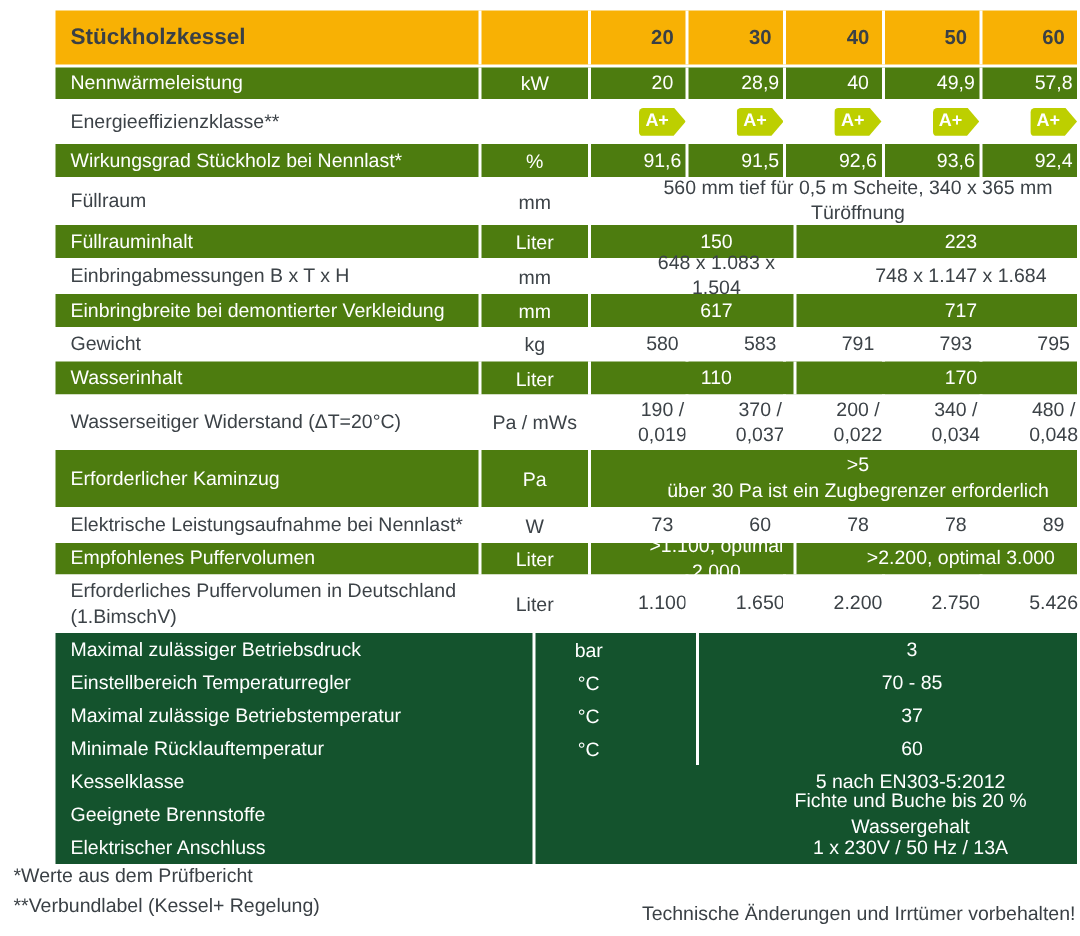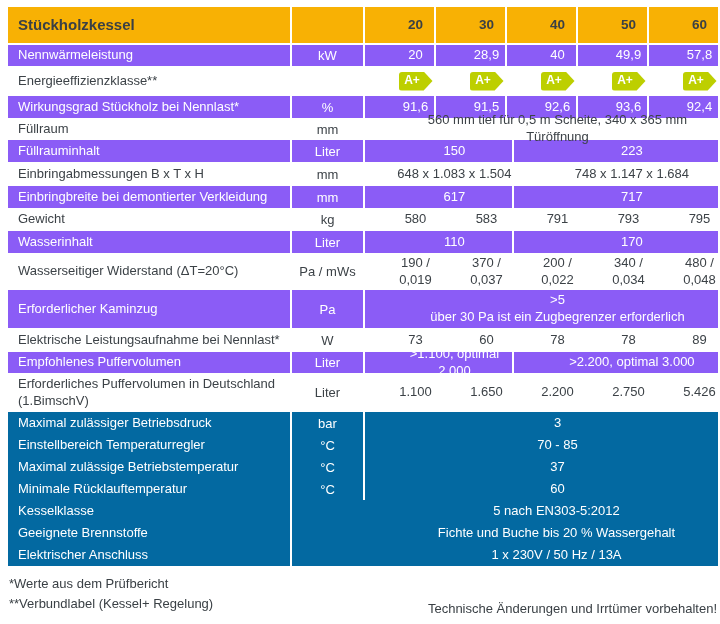--- a/index.html
+++ b/index.html
@@ -1,38 +1,38 @@
 <!DOCTYPE html>
 <html><head>
 <meta charset="utf-8">
 <style>
   html,body{margin:0;padding:0;}
   body{
     width:720px;height:624px;position:relative;background:#ffffff;
     font-family:"Liberation Sans",sans-serif;color:#3c4247;overflow:hidden;
   }
   .spec-table{position:absolute;left:8px;top:7px;width:710px;}
-  .row{display:flex;align-items:stretch;box-sizing:border-box;}
+  .row{display:flex;align-items:stretch;box-sizing:border-box;margin-left:29px;}
   .cell-label{
     flex:0 0 282px;display:flex;align-items:center;padding-left:10px;
     box-sizing:border-box;font-size:13px;white-space:pre-line;line-height:1.3;
   }
   .cell-unit{
     flex:0 0 73px;display:flex;align-items:center;justify-content:center;
     border-left:2px solid #fff;box-sizing:border-box;font-size:13px;text-align:center;
   }
   .cell-values{flex:1 1 auto;display:flex;min-width:0;}
   .vc{
     display:flex;align-items:center;justify-content:center;text-align:center;
     border-left:2px solid #fff;box-sizing:border-box;font-size:13px;
     white-space:pre-line;line-height:1.3;min-width:0;padding-left:32px;
   }
   .s1{flex:1}.s2{flex:2}.s3{flex:3}.s5{flex:5}
-  .row.dark{background:#8b5cf6;color:#ffffff;}
-  .row.gray{background:#0369a1;color:#ffffff;}
+  .row.dark{background:#4d7c0f;color:#ffffff;}
+  .row.gray{background:#14532d;color:#ffffff;gap:36px;}
   .row.white{background:#ffffff;color:#3c4247;}
   .row.header{
     background:#f8b104;height:36px;margin-bottom:2px;color:#3a4045;font-weight:bold;
   }
   .row.header .cell-label{font-size:15px;}
   .row.header .vc{font-size:13.5px;}
   .row.nosep2 .cell-values .vc{border-left:none;}
   .badge{
     background:#bdcf00;color:#ffffff;font-weight:bold;font-size:12px;
     width:34px;height:19px;display:flex;align-items:center;justify-content:center;
@@ -88,21 +88,21 @@
     <div class="cell-unit">%</div>
     <div class="cell-values">
       <div class="vc s1">91,6</div>
       <div class="vc s1">91,5</div>
       <div class="vc s1">92,6</div>
       <div class="vc s1">93,6</div>
       <div class="vc s1">92,4</div>
     </div>
   </div>
 
-  <div class="row white" style="height:22px">
+  <div class="row white" style="height:32px">
     <div class="cell-label">Füllraum</div>
     <div class="cell-unit">mm</div>
     <div class="cell-values">
       <div class="vc s5">560 mm tief für 0,5 m Scheite, 340 x 365 mm Türöffnung</div>
     </div>
   </div>
 
   <div class="row dark" style="height:22px">
     <div class="cell-label">Füllrauminhalt</div>
     <div class="cell-unit">Liter</div>

